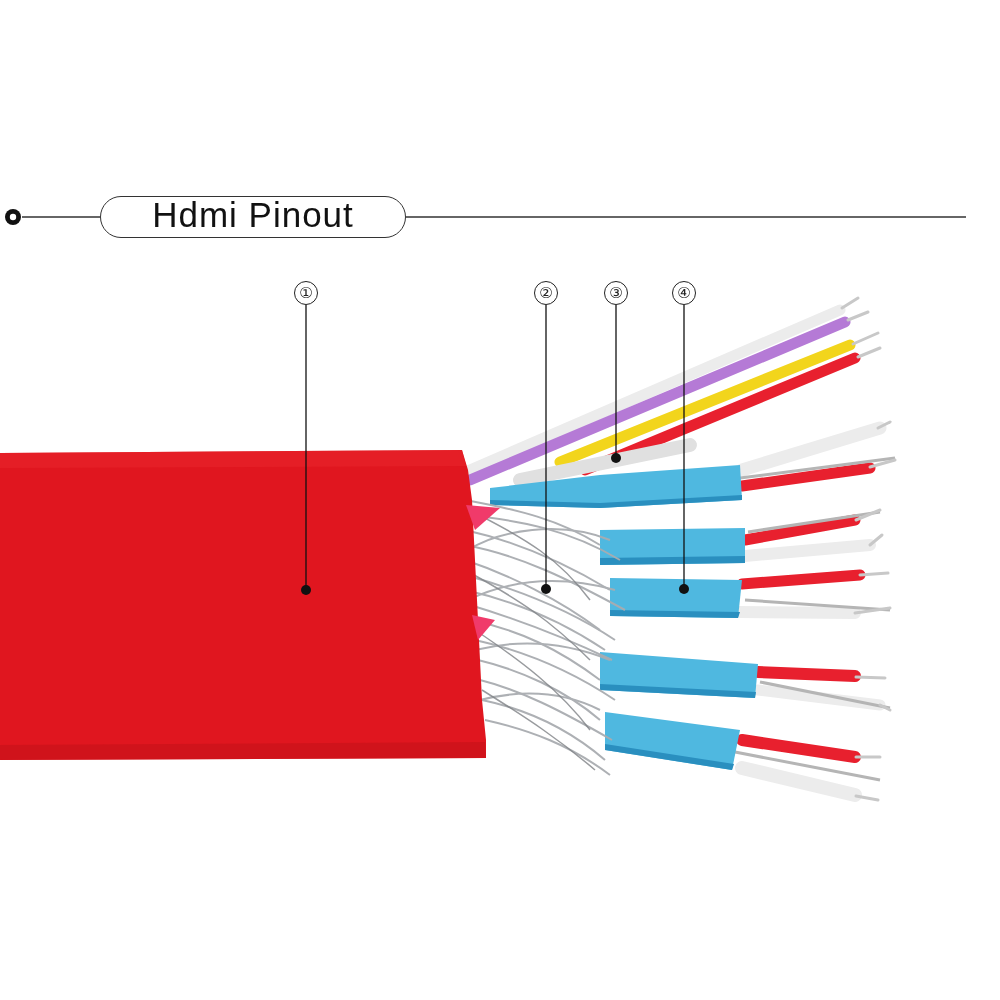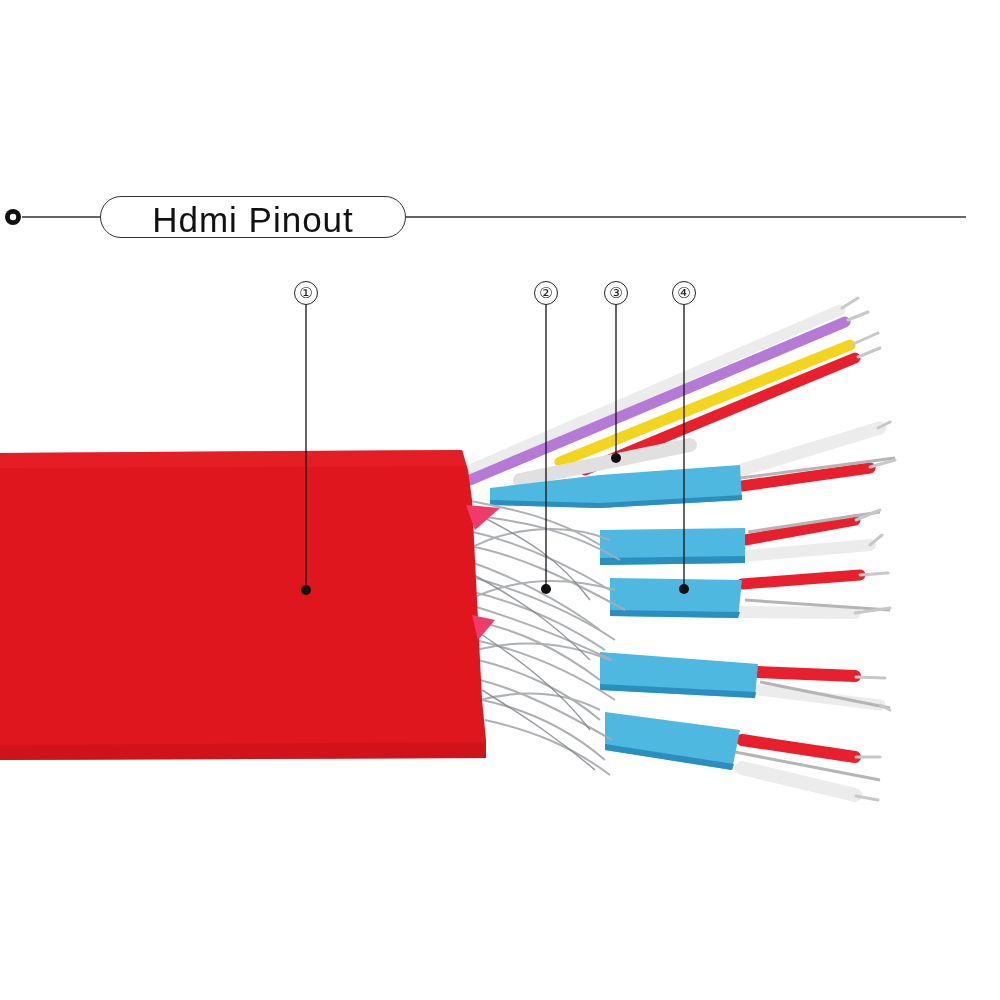--- a/index.html
+++ b/index.html
@@ -1,18 +1,18 @@
 <!DOCTYPE html>
 <html><head>
 <meta charset="utf-8">
 <style>
   html,body{margin:0;padding:0;background:#ffffff;}
   body{width:1000px;height:1000px;position:relative;overflow:hidden;font-family:"Liberation Sans",sans-serif;}
   #stage{position:absolute;left:0;top:0;width:1000px;height:1000px;}
-  .title-pill{position:absolute;left:100px;top:196px;width:306px;height:42px;border:1.5px solid #333;border-radius:22px;background:#fff;box-sizing:border-box;display:flex;align-items:flex-end;justify-content:center;}
+  .title-pill{position:absolute;left:100px;top:196px;width:306px;height:42px;border:1.5px solid #333;border-radius:22px;background:#fff;box-sizing:border-box;display:flex;align-items:flex-start;justify-content:center;}
   .title-text{font-family:"Liberation Sans",sans-serif;font-size:35px;letter-spacing:1px;color:#111;line-height:1;}
   .callout-num{position:absolute;width:24px;height:24px;border:1.3px solid #222;border-radius:50%;box-sizing:border-box;display:flex;align-items:center;justify-content:center;font-family:"DejaVu Sans",sans-serif;font-size:15px;color:#222;background:#fff;}
 </style>
 </head>
 <body>
 
 <div id="stage">
 
   <svg width="1000" height="1000" style="position:absolute;left:0;top:0">
     <g>

